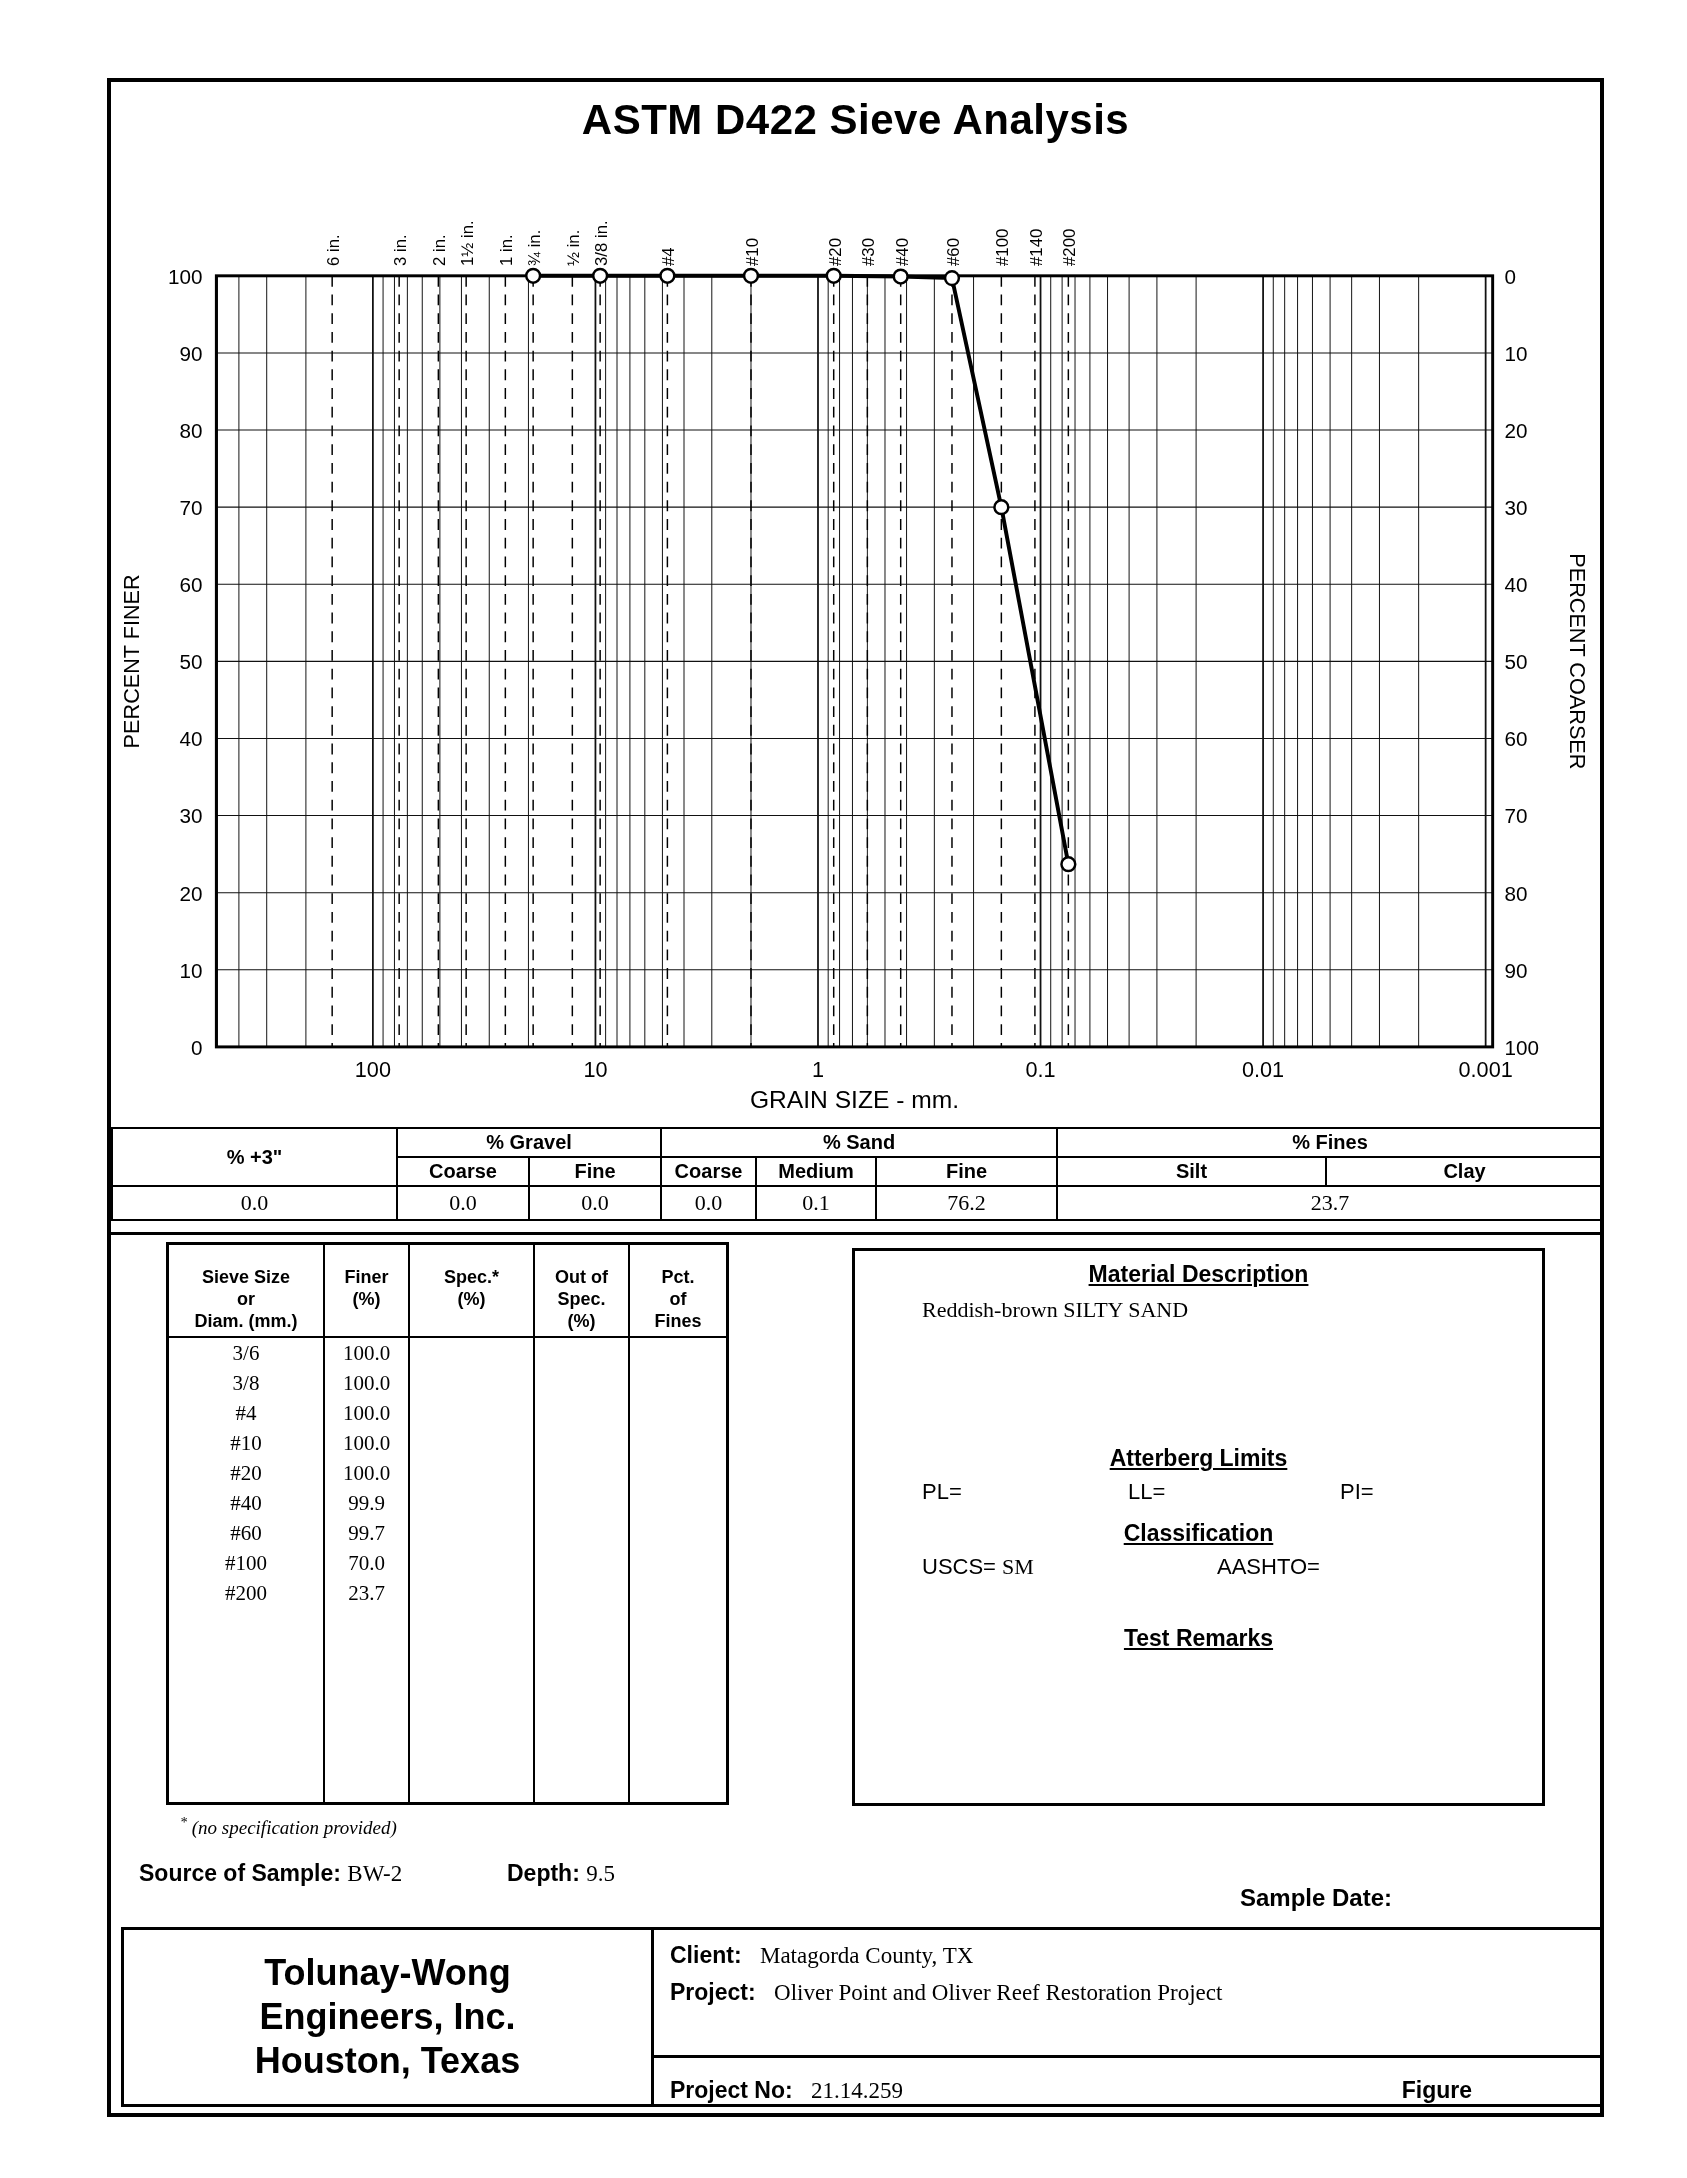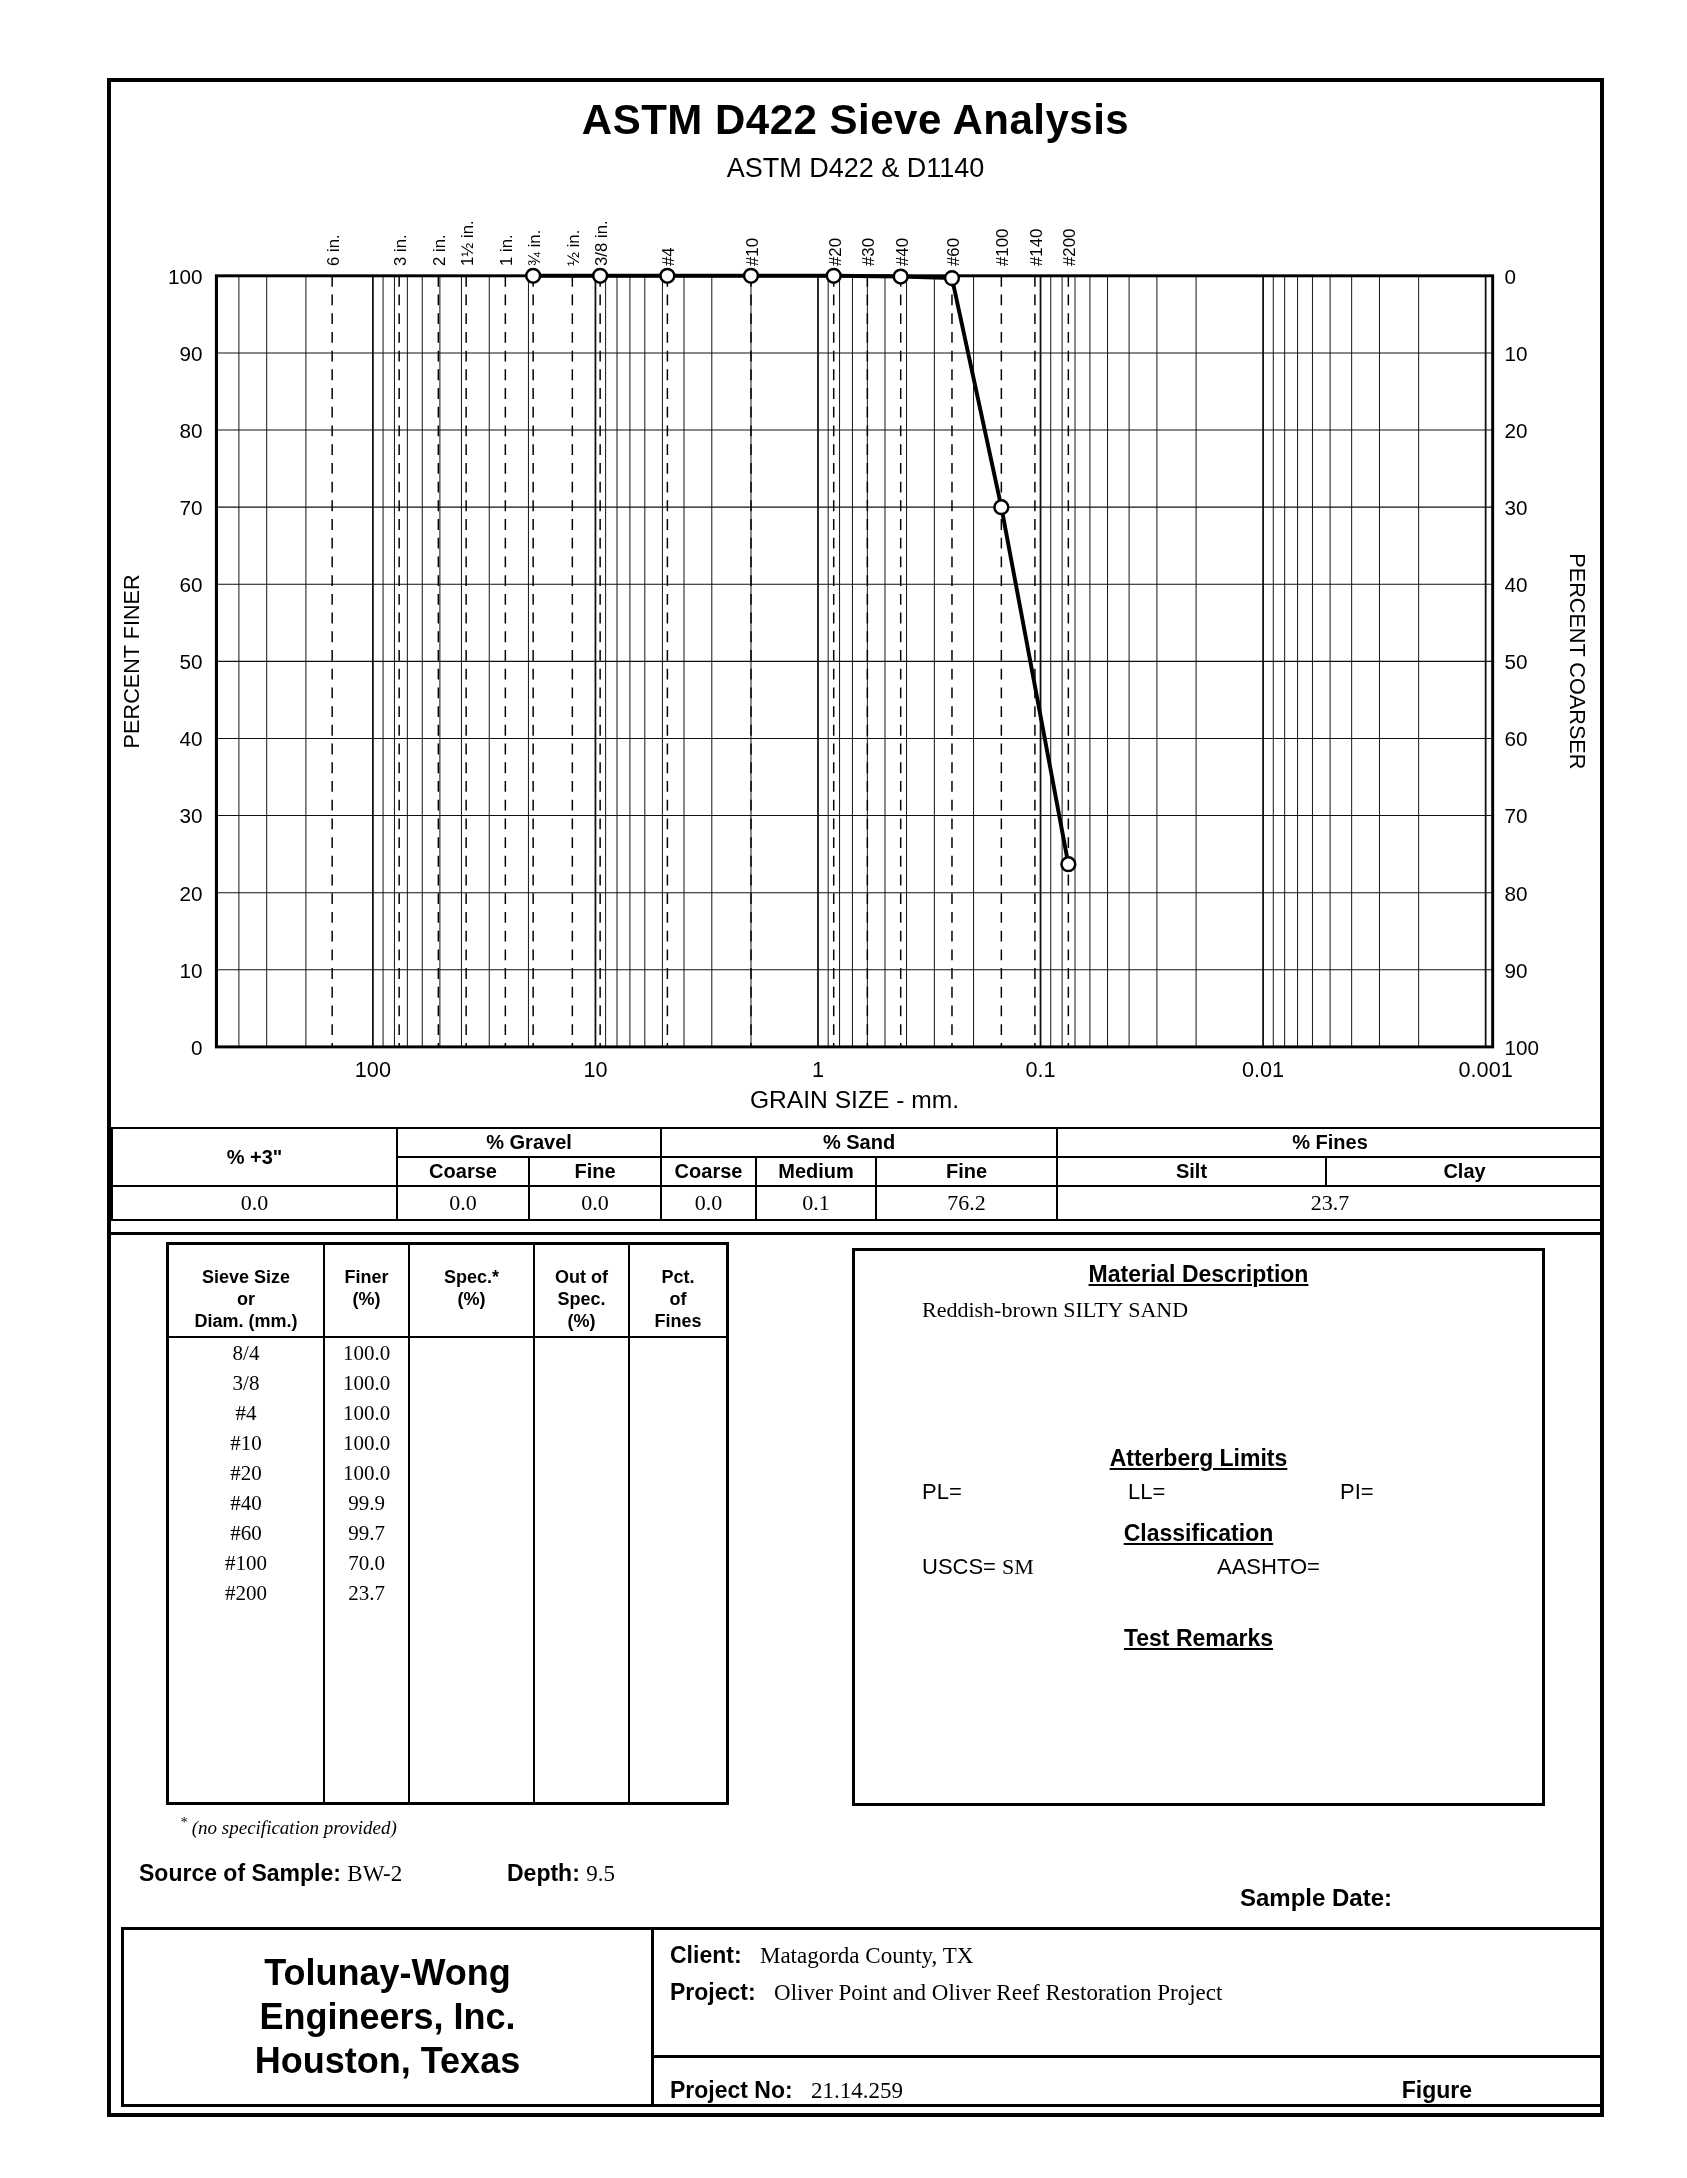--- a/index.html
+++ b/index.html
@@ -53,21 +53,20 @@
   .proj-bottom .lbl{font-weight:bold;}
   .proj-bottom .val{font-family:"Liberation Serif",serif;margin-left:12px;}
   .figure-lbl{font-weight:bold;}
 </style>
 </head>
 <body>
 
 <div class="sheet">
 
   <div class="abs title">ASTM D422 Sieve Analysis</div>
-  <div class="abs subtitle">ASTM D422 &amp; D1140</div>
 
   <div class="abs chart-wrap">
     <svg id="grain-chart" width="1489" height="950" viewBox="0 0 1512 960" xmlns="http://www.w3.org/2000/svg">
         <line x1="265.93567104053477" y1="98" x2="265.93567104053477" y2="881" stroke="#111" stroke-width="1.8"></line>
         <line x1="197.90639348537655" y1="98" x2="197.90639348537655" y2="881" stroke="#111" stroke-width="1"></line>
         <line x1="158.1118171644576" y1="98" x2="158.1118171644576" y2="881" stroke="#111" stroke-width="1"></line>
         <line x1="129.87711593021837" y1="98" x2="129.87711593021837" y2="881" stroke="#111" stroke-width="1"></line>
         <line x1="107.97658021032272" y1="98" x2="107.97658021032272" y2="881" stroke="#111" stroke-width="1"></line>
         <line x1="491.92403942590505" y1="98" x2="491.92403942590505" y2="881" stroke="#111" stroke-width="1.8"></line>
         <line x1="423.89476187074683" y1="98" x2="423.89476187074683" y2="881" stroke="#111" stroke-width="1"></line>
@@ -259,21 +258,21 @@
       <div class="th">Out of
 Spec.
 (%)</div>
       <div class="th last">Pct.
 of
 Fines</div>
     </div>
     <div class="tr-body">
       <div class="tcol">
 
-          <div class="trow">8/4</div>
+          <div class="trow">3/6</div>
 
           <div class="trow">3/8</div>
 
           <div class="trow">#4</div>
 
           <div class="trow">#10</div>
 
           <div class="trow">#20</div>
 
           <div class="trow">#40</div>

